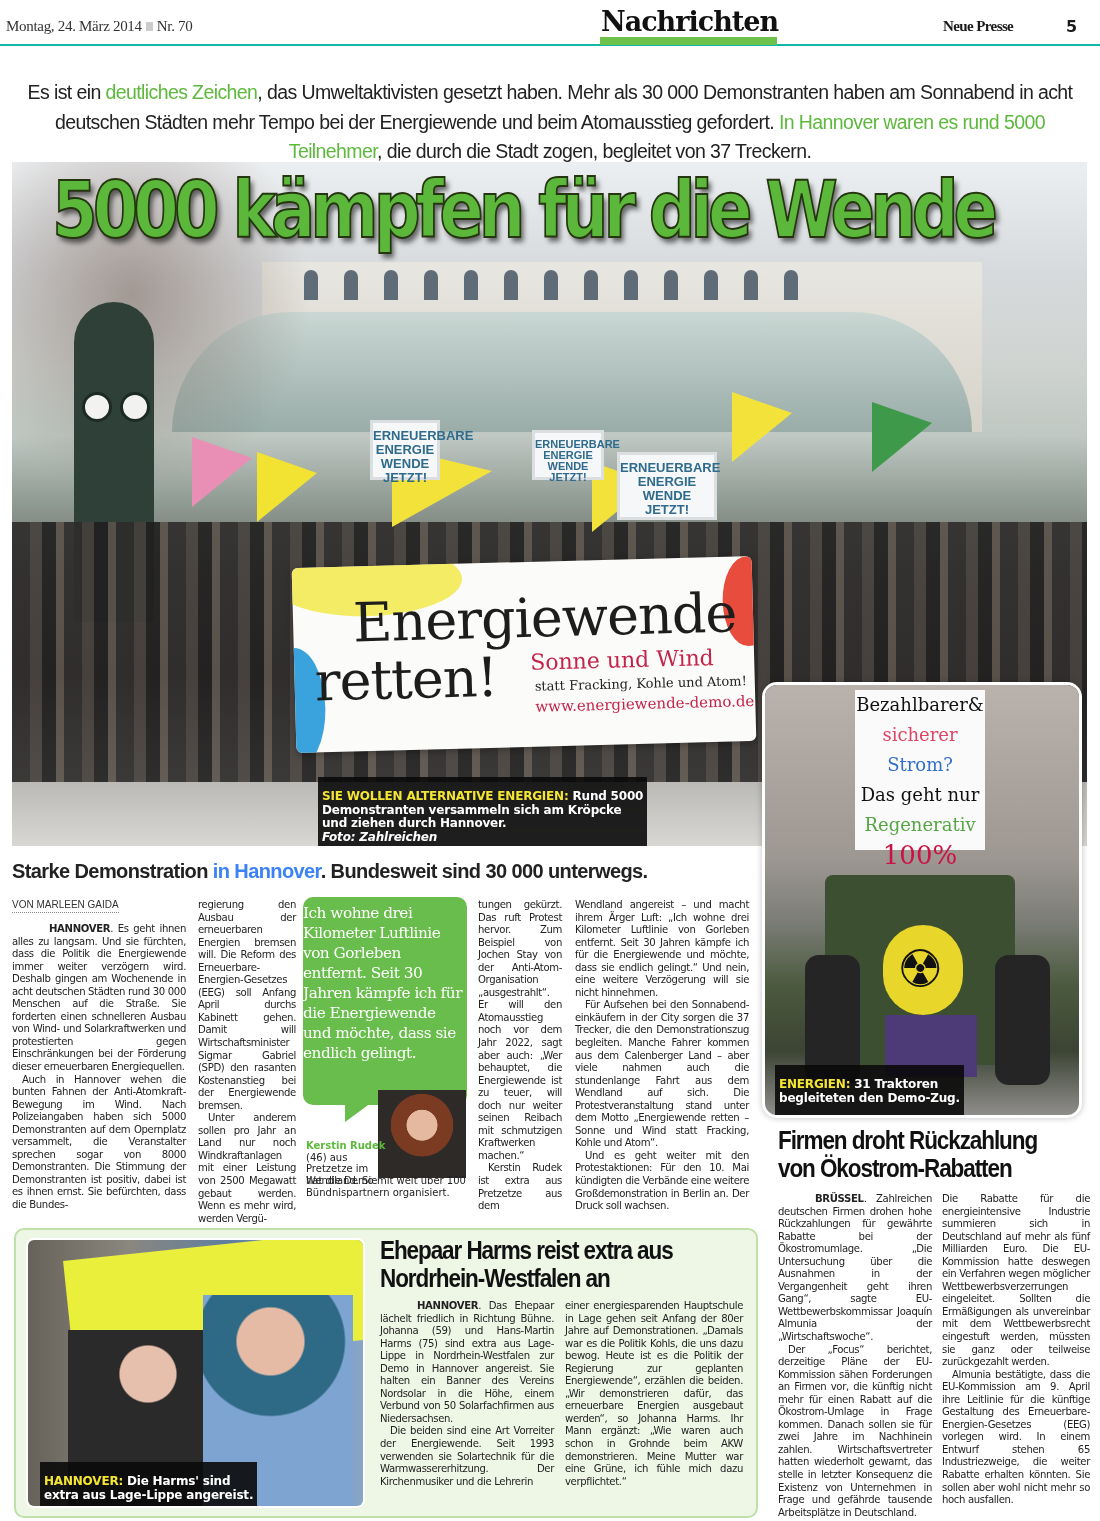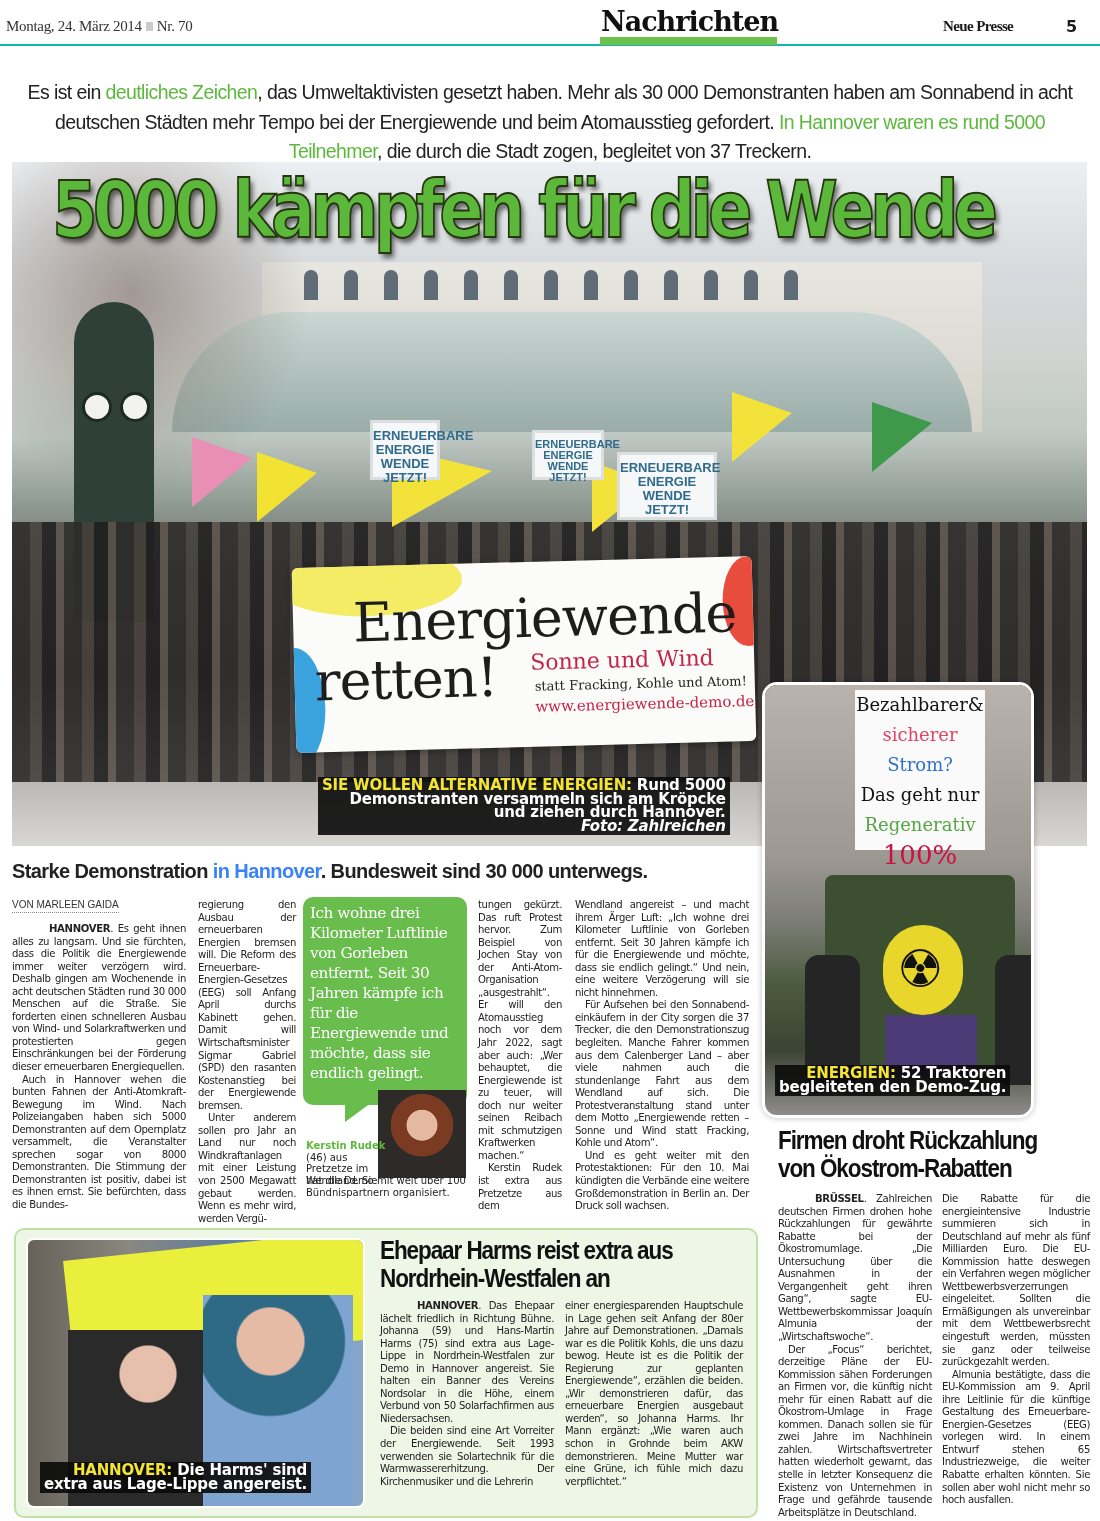--- a/index.html
+++ b/index.html
@@ -39,44 +39,44 @@
   .banner .blob-b { position: absolute; left: -30px; top: 80px; width: 60px; height: 120px; background: #3aa3dd; border-radius: 50%; }
   .banner .blob-r { position: absolute; right: -20px; top: 0; width: 50px; height: 90px; background: #e84c3d; border-radius: 50%; }
   .banner-t1 { position: absolute; left: 60px; top: 30px; font-family: "DejaVu Serif", serif; font-size: 54px; line-height: 54px; letter-spacing: -1px; color: #1d1d1d; }
   .banner-t2 { position: absolute; left: 20px; top: 88px; font-family: "DejaVu Serif", serif; font-size: 54px; line-height: 54px; letter-spacing: -1px; color: #1d1d1d; }
   .banner-t3 { position: absolute; left: 236px; top: 88px; font-family: "DejaVu Serif", serif; font-size: 22px; color: #c4234a; }
   .banner-t4 { position: absolute; left: 240px; top: 117px; font-family: "DejaVu Serif", serif; font-size: 13px; color: #222; }
   .banner-t5 { position: absolute; left: 240px; top: 136px; font-family: "DejaVu Serif", serif; font-size: 15px; color: #c4234a; }
 
   .headline { position: absolute; left: 52px; top: 170px; font-family: "DejaVu Sans", sans-serif; font-weight: bold; font-size: 79px; letter-spacing: -6px; line-height: 80px; color: #5cb83b; -webkit-text-stroke: 2px #24350f; text-shadow: 4px 5px 6px rgba(0,0,0,.55); transform: scaleX(0.83); transform-origin: left top; white-space: nowrap; }
 
-  .caption { position: absolute; background: rgba(10,10,10,.9); color: #fff; font-weight: bold; font-size: 15px; line-height: 13.5px; padding: 2px 4px; letter-spacing: -0.2px; font-family: "DejaVu Sans", sans-serif; text-align: right; }
+  .caption { position: absolute; background: rgba(10,10,10,.9); color: #fff; font-weight: bold; font-size: 12px; line-height: 13.5px; padding: 13px 4px; letter-spacing: -0.2px; font-family: "DejaVu Sans", sans-serif; }
   .caption .tag { color: #f3e531; }
   .caption .credit { font-style: italic; }
 
   
-  .tractor-box { position: absolute; left: 765px; top: 685px; width: 266px; height: 430px; border-radius: 12px; overflow: hidden; background: linear-gradient(180deg,#b9b2ad 0%,#9e9893 40%,#7b7d76 55%,#4b5a3e 70%,#3c4434 85%,#8f8d8b 100%); box-shadow: 0 0 0 3px #fff, 0 0 6px 3px rgba(0,0,0,.25); }
+  .tractor-box { position: absolute; left: 765px; top: 685px; width: 314px; height: 430px; border-radius: 12px; overflow: hidden; background: linear-gradient(180deg,#b9b2ad 0%,#9e9893 40%,#7b7d76 55%,#4b5a3e 70%,#3c4434 85%,#8f8d8b 100%); box-shadow: 0 0 0 3px #fff, 0 0 6px 3px rgba(0,0,0,.25); }
   .tractor-sign { position: absolute; left: 90px; top: 5px; width: 130px; height: 160px; background: #fafafa; text-align: center; font-family: "DejaVu Serif", serif; font-size: 18px; line-height: 30px; }
   .ts1 { color: #111; } .ts2a { color: #e04466; } .ts2b { color: #3170c8; } .ts3 { color: #111; } .ts4 { color: #55a544; } .ts5 { color: #c14; font-size: 26px; }
   .tractor-body { position: absolute; left: 60px; top: 190px; width: 190px; height: 190px; background: #3c4f30; border-radius: 8px; }
   .barrel { position: absolute; left: 118px; top: 240px; width: 80px; height: 90px; border-radius: 40px; background: #e8d72a; }
   .barrel::after { content: "☢"; position: absolute; left: 14px; top: 14px; font-size: 52px; color: #111; }
   .purple-flag { position: absolute; left: 200px; top: 320px; width: 92px; height: 62px; background: #4c3b76; }
   .wheel { position: absolute; top: 270px; width: 55px; height: 130px; background: #252525; border-radius: 14px; }
 
   
   .subhead { position: absolute; left: 12px; top: 860px; font-size: 20px; letter-spacing: -0.6px; color: #222; }
   .subhead .hl { color: #3b82f6; }
   .byline { position: absolute; left: 12px; top: 899px; font-size: 10px; color: #333; border-bottom: 1px dotted #888; padding-bottom: 2px; }
   .col { position: absolute; font-family: "DejaVu Sans", sans-serif; font-size: 10.1px; line-height: 12.55px; text-align: justify; letter-spacing: -0.35px; color: #222; hyphens: manual; }
   .col p { text-indent: 0; }
   .col p + p { text-indent: 10px; }
   .col .dateline { font-weight: bold; margin-left: 37px; }
 
-  .quote-bubble { position: absolute; left: 303px; top: 897px; width: 164px; height: 208px; background: #69bd4c; border-radius: 10px; color: #fff; font-family: "DejaVu Serif", serif; font-size: 15.3px; line-height: 20px; padding: 6px 7px; letter-spacing: -0.5px; }
+  .quote-bubble { position: absolute; left: 303px; top: 897px; width: 164px; height: 208px; background: #69bd4c; border-radius: 10px; color: #fff; font-family: "DejaVu Serif", serif; font-size: 15.3px; line-height: 20px; padding: 6px 0; letter-spacing: -0.5px; }
   .quote-tail { position: absolute; left: 345px; top: 1100px; width: 0; height: 0; border-left: 0 solid transparent; border-right: 30px solid transparent; border-top: 22px solid #69bd4c; }
   .person-photo { position: absolute; left: 378px; top: 1090px; width: 88px; height: 88px; background: radial-gradient(circle at 50% 40%, #e4b9a0 0 22%, #7b3a22 23% 45%, #2e2a28 46%); }
   .person-name { position: absolute; left: 306px; top: 1140px; font-size: 10px; line-height: 11.5px; color: #222; font-family: "DejaVu Sans", sans-serif; width: 80px; }
   .person-name .nm { color: #5db93c; font-weight: bold; display: block; }
   .person-desc { position: absolute; left: 306px; top: 1175px; font-size: 10px; line-height: 11.5px; color: #222; font-family: "DejaVu Sans", sans-serif; width: 170px; }
 
   
   .harms-box { position: absolute; left: 14px; top: 1228px; width: 744px; height: 290px; background: #eef6e6; border: 2px solid #bfe0a6; border-radius: 10px; }
   .harms-photo { position: absolute; left: 28px; top: 1240px; width: 335px; height: 266px; border-radius: 6px; overflow: hidden; background: linear-gradient(90deg,#66625a 0%,#8a877f 30%,#5f7ea0 60%,#87a6c9 100%); box-shadow: 0 0 0 2px #fff; }
   .harms-photo .ybanner { position: absolute; left: 40px; top: 5px; width: 300px; height: 110px; background: #e9ef3b; transform: rotate(-6deg); }
@@ -175,21 +175,21 @@
   <div class="tractor-sign">
     <div class="ts1">Bezahlbarer&amp;</div>
     <div><span class="ts2a">sicherer </span><span class="ts2b">Strom?</span></div>
     <div class="ts3">Das geht nur</div>
     <div class="ts4">Regenerativ</div>
     <div class="ts5">100%</div>
   </div>
   <div class="barrel"></div>
   <div class="purple-flag" style="left:120px;top:330px"></div>
   <div class="caption" style="left:10px;top:380px">
-    <span class="tag">ENERGIEN:</span><span> 52 Traktoren</span><br>
+    <span class="tag">ENERGIEN:</span><span> 31 Traktoren</span><br>
     <span>begleiteten den Demo-Zug.</span>
   </div>
 </figure>
 
 <h2 class="subhead"><span>Starke Demonstration </span><span class="hl">in Hannover</span><span>. Bundesweit sind 30 000 unterwegs.</span></h2>
 <div class="byline">VON MARLEEN GAIDA</div>
 
 <div class="col" style="left:12px;top:923px;width:174px">
   <p><span class="dateline">HANNOVER</span><span>. Es geht ihnen alles zu langsam. Und sie fürchten, dass die Politik die Energiewende immer weiter verzögern wird. Deshalb gingen am Wochenende in acht deutschen Städten rund 30 000 Menschen auf die Straße. Sie forderten einen schnelleren Ausbau von Wind- und Solarkraftwerken und protestierten gegen Einschränkungen bei der Förderung dieser erneuerbaren Energiequellen.</span></p>
   <p>Auch in Hannover wehen die bunten Fahnen der Anti-Atomkraft-Bewegung im Wind. Nach Polizeiangaben haben sich 5000 Demonstranten auf dem Opernplatz versammelt, die Veranstalter sprechen sogar von 8000 Demonstranten. Die Stimmung der Demonstranten ist positiv, dabei ist es ihnen ernst. Sie befürchten, dass die Bundes-</p>

